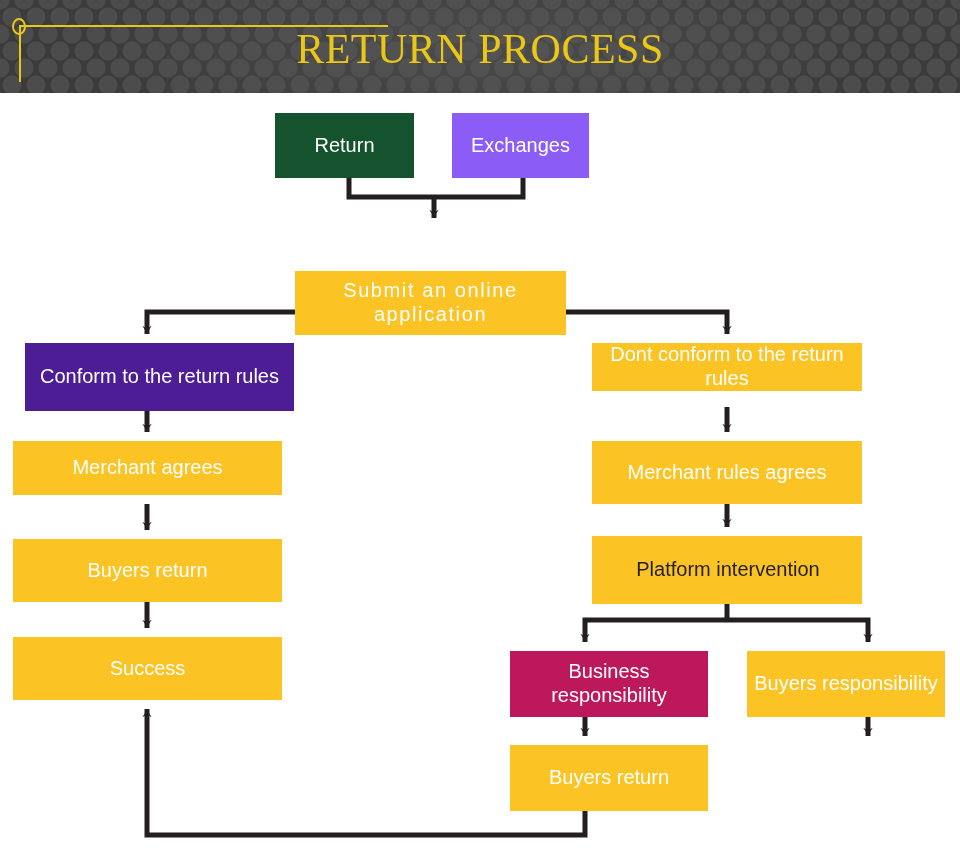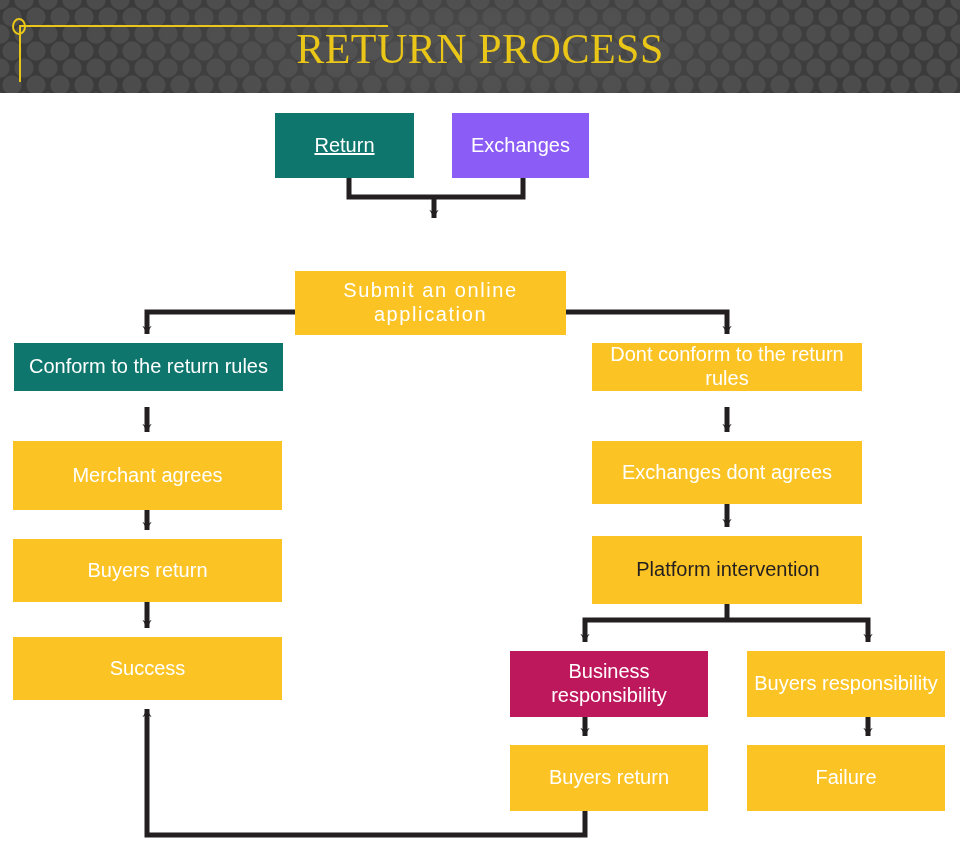--- a/index.html
+++ b/index.html
@@ -154,28 +154,27 @@
       <path d="M727,620 L585,620 L585,642" marker-end="url(#arrow-down)"></path>
       <path d="M727,620 L868,620 L868,642" marker-end="url(#arrow-down)"></path>
 
       <path d="M585,717 L585,736" marker-end="url(#arrow-down)"></path>
       <path d="M868,717 L868,736" marker-end="url(#arrow-down)"></path>
 
       <path d="M585,811 L585,835 L147,835 L147,709" marker-end="url(#arrow-up)"></path>
     </g>
   </svg>
 
-  <div class="node" style="left: 275px; top: 113px; width: 139px; height: 65px; color: rgb(255, 255, 255); background: #0f766e; text-decoration: underline;">Return</div>
+  <div class="node" style="left: 275px; top: 113px; width: 139px; height: 65px; color: rgb(255, 255, 255); background: #14532d;">Return</div>
   <div class="node" style="left: 452px; top: 113px; width: 137px; height: 65px; color: rgb(255, 255, 255); background: #8b5cf6;">Exchanges</div>
   <div class="node spaced" style="left: 295px; top: 227px; width: 271px; height: 64px; color: rgb(255, 255, 255); background: rgb(251, 195, 36); margin-top: 44px;">Submit an online application</div>
-  <div class="node" style="left: 14px; top: 343px; width: 269px; height: 48px; color: rgb(255, 255, 255); background: #0f766e;">Conform to the return rules</div>
+  <div class="node" style="left: 25px; top: 343px; width: 269px; height: 68px; color: rgb(255, 255, 255); background: #4c1d95;">Conform to the return rules</div>
   <div class="node" style="left: 592px; top: 343px; width: 270px; height: 48px; color: rgb(255, 255, 255); background: rgb(251, 195, 36);">Dont conform to the return rules</div>
-  <div class="node" style="left: 13px; top: 441px; width: 269px; height: 69px; color: rgb(255, 255, 255); background: rgb(251, 195, 36);">Merchant agrees</div>
-  <div class="node" style="left: 592px; top: 441px; width: 270px; height: 63px; color: rgb(255, 255, 255); background: rgb(251, 195, 36);">Exchanges dont agrees</div>
+  <div class="node" style="left: 13px; top: 441px; width: 269px; height: 54px; color: rgb(255, 255, 255); background: rgb(251, 195, 36);">Merchant agrees</div>
+  <div class="node" style="left: 592px; top: 441px; width: 270px; height: 63px; color: rgb(255, 255, 255); background: rgb(251, 195, 36);">Merchant rules agrees</div>
   <div class="node" style="left: 13px; top: 539px; width: 269px; height: 63px; color: rgb(255, 255, 255); background: rgb(251, 195, 36);">Buyers return</div>
   <div class="node dark-text" style="left: 592px; top: 536px; width: 270px; height: 68px; color: rgb(35, 31, 32); background: rgb(251, 195, 36);">Platform intervention</div>
   <div class="node" style="left: 13px; top: 637px; width: 269px; height: 63px; color: rgb(255, 255, 255); background: rgb(251, 195, 36);">Success</div>
   <div class="node" style="left: 510px; top: 651px; width: 198px; height: 66px; color: rgb(255, 255, 255); background: #be185d;">Business responsibility</div>
   <div class="node" style="left: 747px; top: 651px; width: 198px; height: 66px; color: rgb(255, 255, 255); background: rgb(251, 195, 36); text-align: right;">Buyers responsibility</div>
   <div class="node" style="left: 510px; top: 745px; width: 198px; height: 66px; color: rgb(255, 255, 255); background: rgb(251, 195, 36);">Buyers return</div>
-  <div class="node" style="left: 747px; top: 745px; width: 198px; height: 66px; color: rgb(255, 255, 255); background: rgb(251, 195, 36);">Failure</div>
 
 </div>
 
 </body></html>

